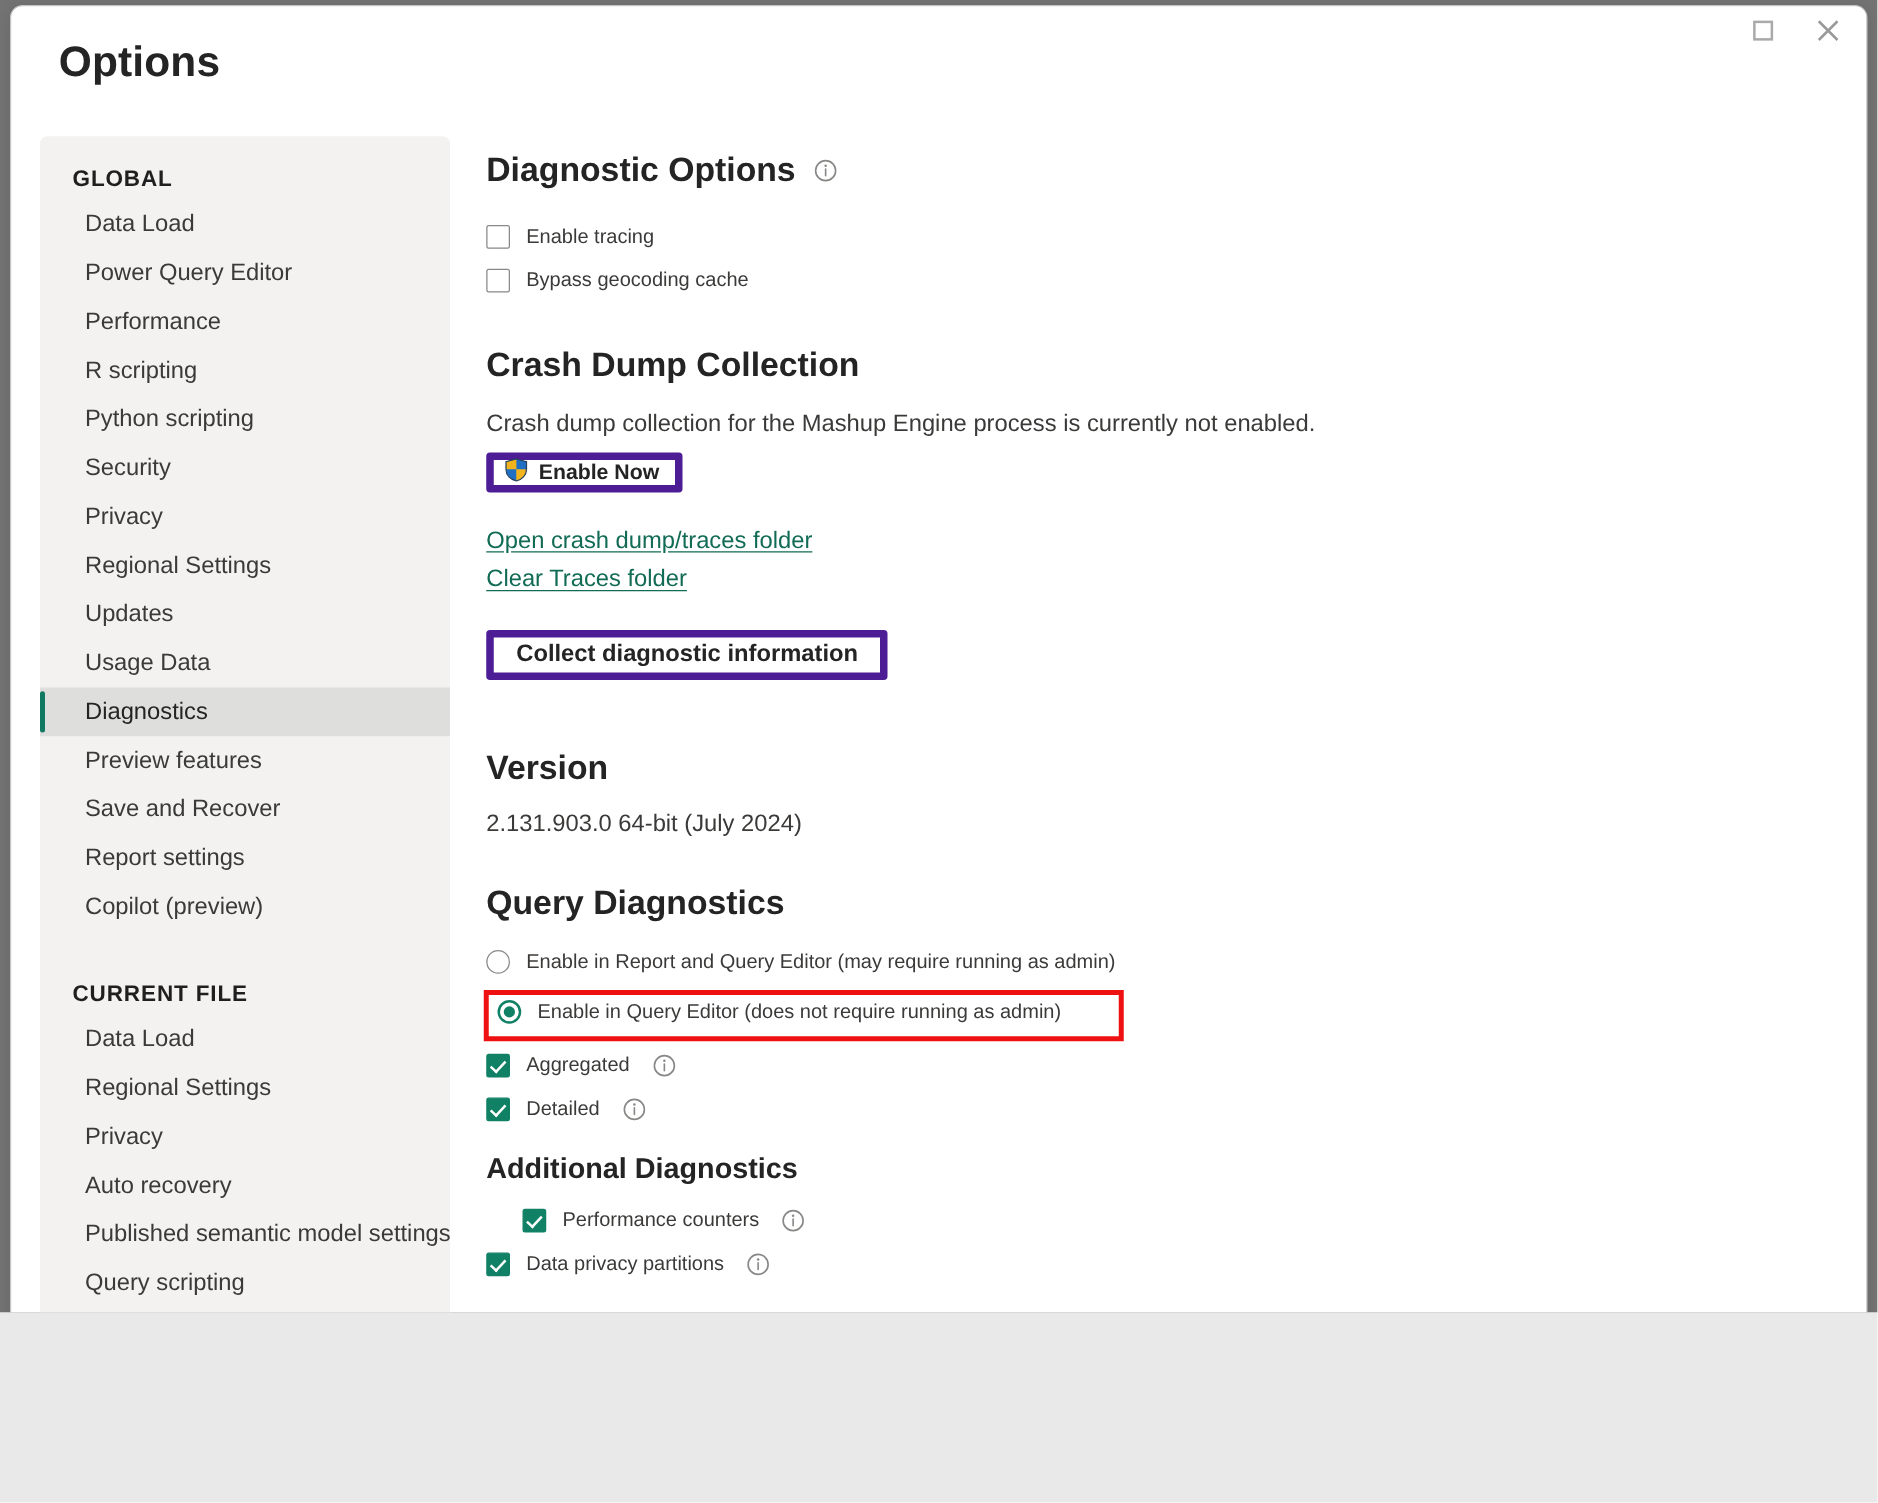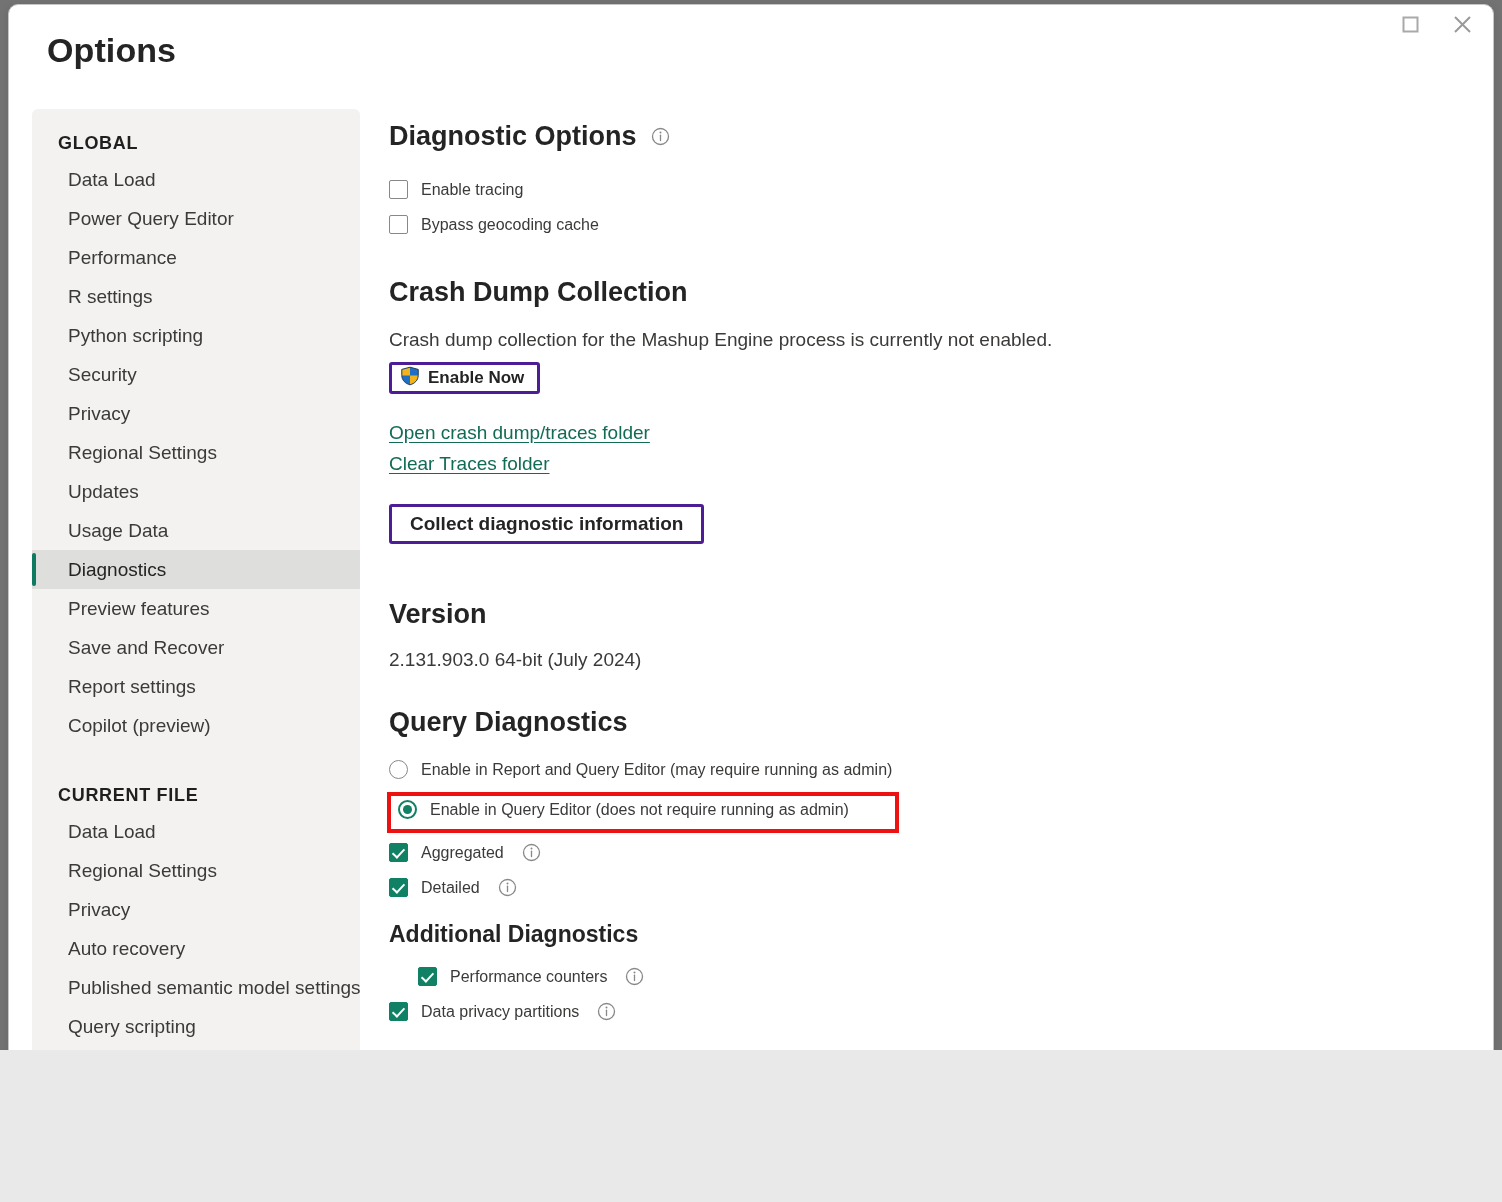--- a/index.html
+++ b/index.html
@@ -214,21 +214,21 @@
     border-radius: 50%;
   }
 
   
   .btn {
     display: inline-flex;
     align-items: center;
     justify-content: center;
     gap: 8px;
     background: #ffffff;
-    border: 3px solid #4c1d95;
+    border: 6px solid #4c1d95;
     border-radius: 3px;
     font-family: "Liberation Sans", sans-serif;
     font-size: 19px;
     font-weight: 600;
     color: #242424;
     cursor: default;
     box-sizing: border-box;
   }
   .btn-enable-now {
     height: 32px;
@@ -322,21 +322,21 @@
       </div>
     </div>
 
     <div class="sidebar">
 
       <div class="nav-group-title global">GLOBAL</div>
       <ul class="nav-list">
         <li class="nav-item">Data Load</li>
         <li class="nav-item">Power Query Editor</li>
         <li class="nav-item">Performance</li>
-        <li class="nav-item">R settings</li>
+        <li class="nav-item">R scripting</li>
         <li class="nav-item">Python scripting</li>
         <li class="nav-item">Security</li>
         <li class="nav-item">Privacy</li>
         <li class="nav-item">Regional Settings</li>
         <li class="nav-item">Updates</li>
         <li class="nav-item">Usage Data</li>
         <li class="nav-item selected">Diagnostics</li>
         <li class="nav-item">Preview features</li>
         <li class="nav-item">Save and Recover</li>
         <li class="nav-item">Report settings</li>

